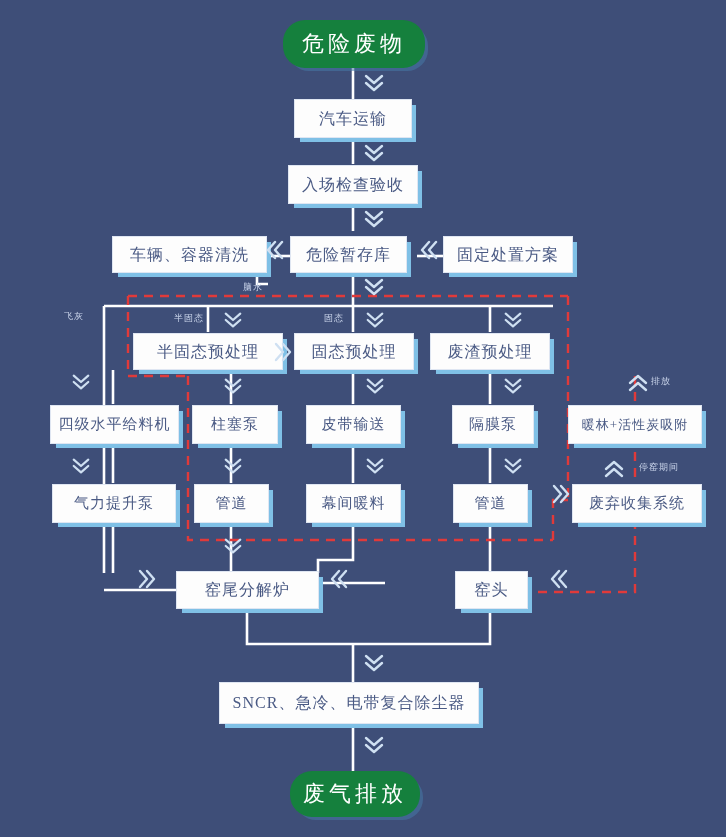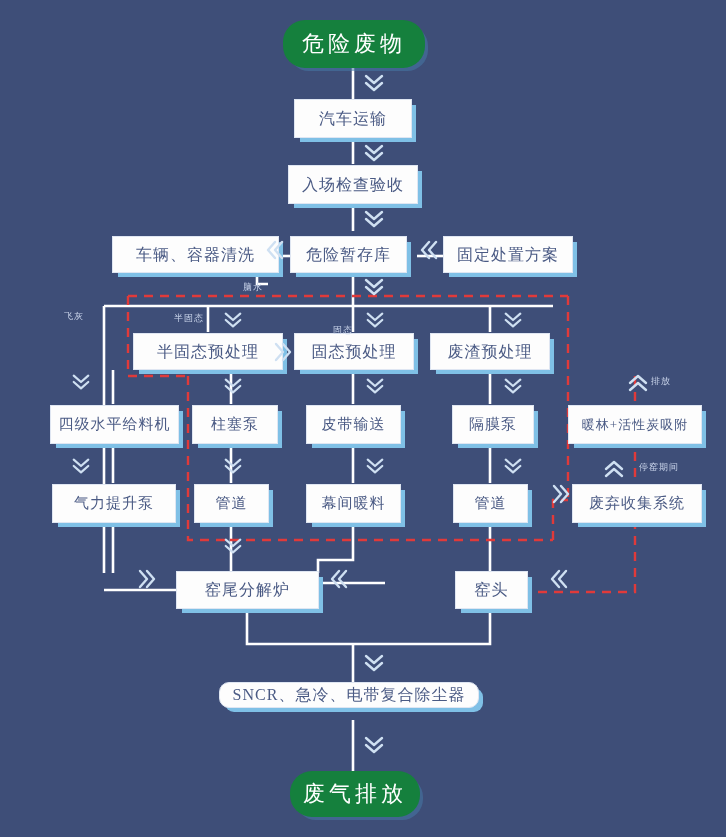--- a/index.html
+++ b/index.html
@@ -383,37 +383,37 @@
         <g fill="none" stroke="#cfe0f2" stroke-width="2.4" stroke-linecap="round" stroke-linejoin="round">
           <polyline points="4,4 11,12 4,20"></polyline>
           <polyline points="11,4 18,12 11,20"></polyline>
         </g>
       </svg>
   </div>
 
   <div class="elabel" style="left:64px;top:310px;">飞灰</div>
   <div class="elabel" style="left:243px;top:281px;">脑水</div>
   <div class="elabel" style="left:174px;top:312px;">半固态</div>
-  <div class="elabel" style="left:333px;top:312px;margin-top:12px;">固态</div>
+  <div class="elabel" style="left:324px;top:312px;">固态</div>
   <div class="elabel" style="left:651px;top:375px;">排放</div>
   <div class="elabel" style="left:639px;top:461px;">停窑期间</div>
 
   <div class="pill" style="left:283px;top:20px;width:142px;height:48px;font-size:22px;">
     <span>危险废物</span>
   </div>
 
   <div class="node" style="left:294px;top:99px;width:118px;height:39px;font-size:16px;">
     <span>汽车运输</span>
   </div>
 
   <div class="node" style="left:288px;top:165px;width:130px;height:39px;font-size:16px;">
     <span>入场检查验收</span>
   </div>
 
-  <div class="node" style="left:112px;top:236px;width:167px;height:37px;font-size:16px;">
+  <div class="node" style="left:112px;top:236px;width:155px;height:37px;font-size:16px;">
     <span>车辆、容器清洗</span>
   </div>
 
   <div class="node" style="left:290px;top:236px;width:117px;height:37px;font-size:16px;">
     <span>危险暂存库</span>
   </div>
 
   <div class="node" style="left:443px;top:236px;width:130px;height:37px;font-size:16px;">
     <span>固定处置方案</span>
   </div>
@@ -471,21 +471,21 @@
   </div>
 
   <div class="node" style="left:176px;top:571px;width:143px;height:38px;font-size:16px;">
     <span>窑尾分解炉</span>
   </div>
 
   <div class="node" style="left:455px;top:571px;width:73px;height:38px;font-size:16px;">
     <span>窑头</span>
   </div>
 
-  <div class="node" style="left:219px;top:682px;width:260px;height:26px;font-size:16px;border-radius:10px;">
+  <div class="node" style="left:219px;top:682px;width:260px;height:42px;font-size:16px;">
     <span>SNCR、急冷、电带复合除尘器</span>
   </div>
 
   <div class="pill" style="left:290px;top:771px;width:130px;height:46px;font-size:22px;">
     <span>废气排放</span>
   </div>
 
 </div>
 
 </body></html>

